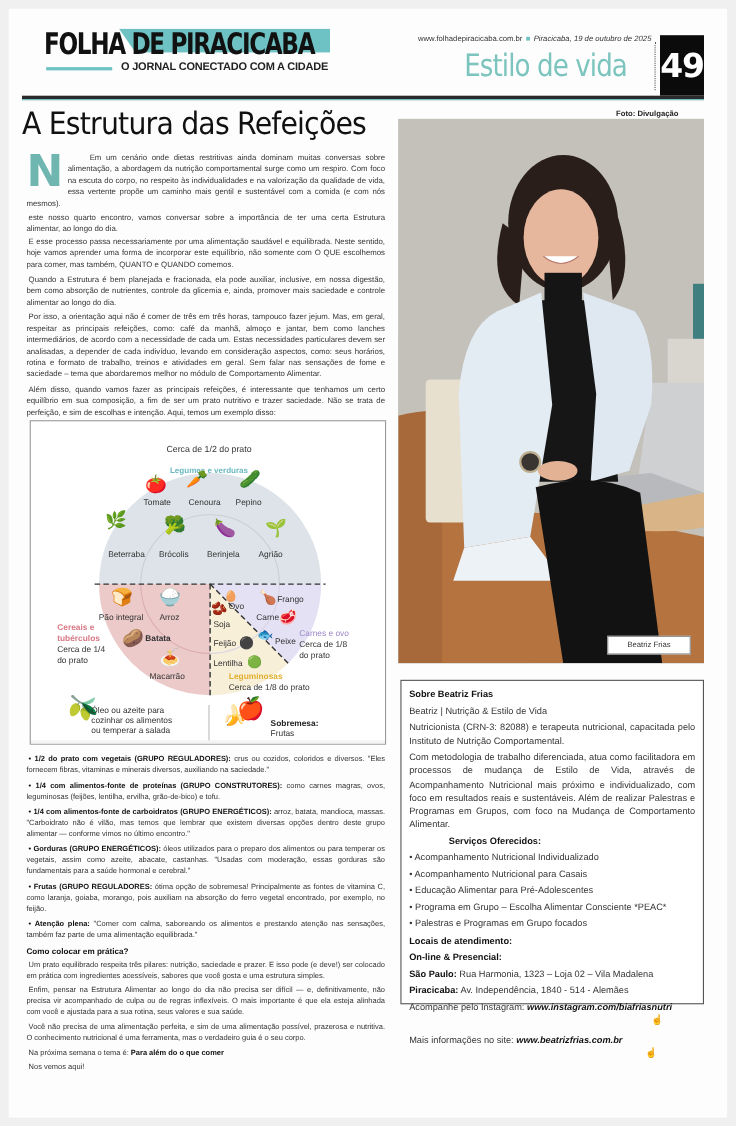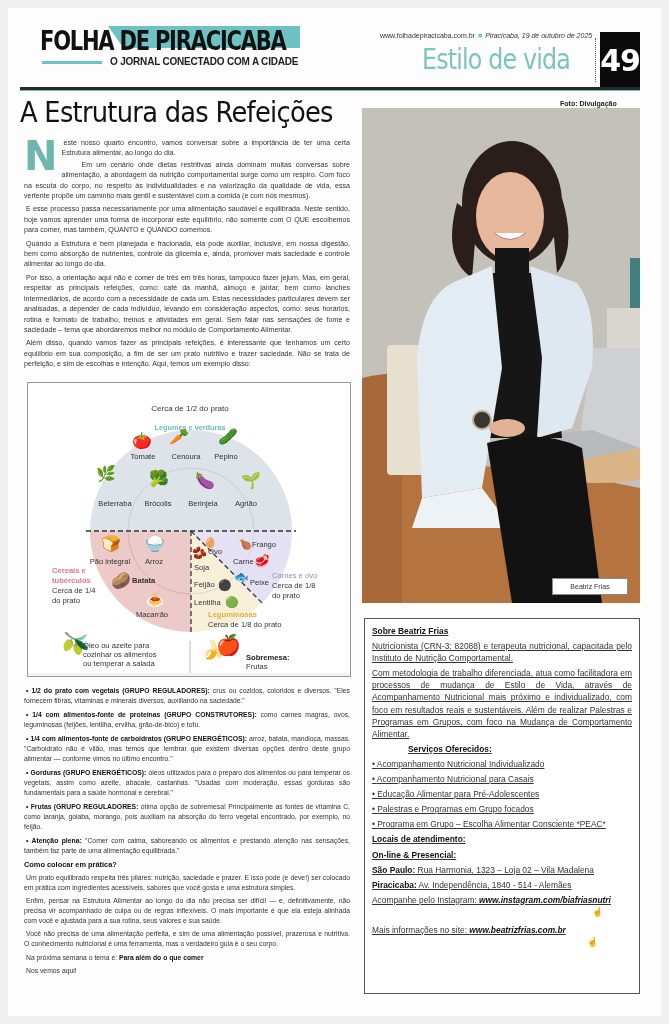--- a/index.html
+++ b/index.html
@@ -47,22 +47,22 @@
   .t.purple { color: #9a86c9; }
   .t.yellow { color: #e0b030; font-weight: bold; }
   .t.bold { font-weight: bold; color: #222; }
   .emoji { position: absolute; font-size: 16px; line-height: 16px; }
 
   
   .photo { position: absolute; left: 362px; top: 108px; width: 278px; height: 495px; overflow: hidden;
     background: linear-gradient(180deg, #c7c6c0 0%, #bdbcb5 55%, #a8a69e 100%); }
 
   
-  .bio { position: absolute; left: 364px; top: 618px; width: 276px; height: 376px; border: 1.5px solid #555; background: #fff;
-    padding: 6px 7px; font-size: 8.4px; line-height: 12.1px; color: #333; text-decoration: underline; }
+  .bio { position: absolute; left: 364px; top: 618px; width: 276px; height: 295px; border: 1.5px solid #555; background: #fff;
+    padding: 6px 7px; font-size: 8.4px; line-height: 12.1px; color: #333; }
   .bio p { margin-bottom: 3px; }
   .bio .just { text-align: justify; }
   .bio b { color: #111; }
   .bio ul { list-style: none; }
   .bio li { margin-bottom: 3px; }
   .bio li::before { content: "• "; color: #333; }
   .bio .link { font-weight: bold; font-style: italic; color: #111; }
   .cursor { display: inline-block; color: #3bb8d0; font-size: 9px; margin-left: 220px; }
 </style>
 </head>
@@ -82,22 +82,22 @@
 <div class="section-name">Estilo de vida</div>
 <div class="page-dots"></div>
 <div class="page-num">49</div>
 <div class="header-rule"></div>
 
 <div class="article-title">A Estrutura das Refeições</div>
 <div class="photo-credit">Foto: Divulgação</div>
 
 <div class="col" style="top:138px;">
   <span class="dropcap">N</span>
+  <p style="text-indent:20px;">Em um cenário onde dietas restritivas ainda dominam muitas conversas sobre alimentação, a abordagem da nutrição comportamental surge como um respiro. Com foco na escuta do corpo, no respeito às individualidades e na valorização da qualidade de vida, essa vertente propõe um caminho mais gentil e sustentável com a comida (e com nós mesmos).</p>
   <p style="margin-bottom:1px;">este nosso quarto encontro, vamos conversar sobre a importância de ter uma certa Estrutura alimentar, ao longo do dia.</p>
-  <p style="text-indent:20px;">Em um cenário onde dietas restritivas ainda dominam muitas conversas sobre alimentação, a abordagem da nutrição comportamental surge como um respiro. Com foco na escuta do corpo, no respeito às individualidades e na valorização da qualidade de vida, essa vertente propõe um caminho mais gentil e sustentável com a comida (e com nós mesmos).</p>
   <p>E esse processo passa necessariamente por uma alimentação saudável e equilibrada. Neste sentido, hoje vamos aprender uma forma de incorporar este equilíbrio, não somente com O QUE escolhemos para comer, mas também, QUANTO e QUANDO comemos.</p>
   <p>Quando a Estrutura é bem planejada e fracionada, ela pode auxiliar, inclusive, em nossa digestão, bem como absorção de nutrientes, controle da glicemia e, ainda, promover mais saciedade e controle alimentar ao longo do dia.</p>
   <p>Por isso, a orientação aqui não é comer de três em três horas, tampouco fazer jejum. Mas, em geral, respeitar as principais refeições, como: café da manhã, almoço e jantar, bem como lanches intermediários, de acordo com a necessidade de cada um. Estas necessidades particulares devem ser analisadas, a depender de cada indivíduo, levando em consideração aspectos, como: seus horários, rotina e formato de trabalho, treinos e atividades em geral. Sem falar nas sensações de fome e saciedade – tema que abordaremos melhor no módulo de Comportamento Alimentar.</p>
   <p>Além disso, quando vamos fazer as principais refeições, é interessante que tenhamos um certo equilíbrio em sua composição, a fim de ser um prato nutritivo e trazer saciedade. Não se trata de perfeição, e sim de escolhas e intenção. Aqui, temos um exemplo disso:</p>
 </div>
 
 <div class="diagram">
   <svg width="324" height="295" style="position:absolute;left:0;top:0;">
 
     <path d="M62 148 A101 101 0 0 1 264 148 Z" fill="#dde3e8"></path>
@@ -234,29 +234,30 @@
     <path d="M125 335 Q180 320 220 340 L240 495 L150 495 Z" fill="#121212"></path>
 
     <ellipse cx="145" cy="320" rx="18" ry="9" fill="#e3b295"></ellipse>
     <circle cx="120" cy="312" r="9" fill="#3a3530" stroke="#bfae90" stroke-width="2"></circle>
   </svg>
   <div style="position:absolute;left:190px;top:470px;width:76px;height:17px;background:#fff;border:1px solid #888;font-size:7px;color:#333;text-align:center;line-height:15px;">Beatriz Frias</div>
 </div>
 
 <div class="bio">
   <p><b>Sobre Beatriz Frias</b></p>
+  <p>Beatriz | Nutrição &amp; Estilo de Vida</p>
   <p class="just">Nutricionista (CRN-3: 82088) e terapeuta nutricional, capacitada pelo Instituto de Nutrição Comportamental.</p>
   <p class="just">Com metodologia de trabalho diferenciada, atua como facilitadora em processos de mudança de Estilo de Vida, através de Acompanhamento Nutricional mais próximo e individualizado, com foco em resultados reais e sustentáveis. Além de realizar Palestras e Programas em Grupos, com foco na Mudança de Comportamento Alimentar.</p>
   <p style="margin-top:2px;margin-left:36px;"><b>Serviços Oferecidos:</b></p>
   <ul>
     <li>Acompanhamento Nutricional Individualizado</li>
     <li>Acompanhamento Nutricional para Casais</li>
     <li>Educação Alimentar para Pré-Adolescentes</li>
+    <li>Programa em Grupo – Escolha Alimentar Consciente *PEAC*</li>
     <li>Palestras e Programas em Grupo focados</li>
-    <li>Programa em Grupo – Escolha Alimentar Consciente *PEAC*</li>
   </ul>
   <p><b>Locais de atendimento:</b></p>
   <p style="margin-top:3px;"><b>On-line &amp; Presencial:</b></p>
   <p style="margin-top:3px;"><b>São Paulo:</b><span> Rua Harmonia, 1323 – Loja 02 – Vila Madalena</span></p>
   <p style="margin-top:3px;"><b>Piracicaba:</b><span> Av. Independência, 1840 - 514 - Alemães</span></p>
   <p style="margin-top:3px;margin-bottom:0;"><span>Acompanhe pelo Instagram: </span><span class="link">www.instagram.com/biafriasnutri</span></p>
   <div><span class="cursor">☝</span></div>
   <p style="margin-top:6px;margin-bottom:0;"><span>Mais informações no site: </span><span class="link">www.beatrizfrias.com.br</span></p>
   <div><span class="cursor" style="margin-left:215px;">☝</span></div>
 </div>

